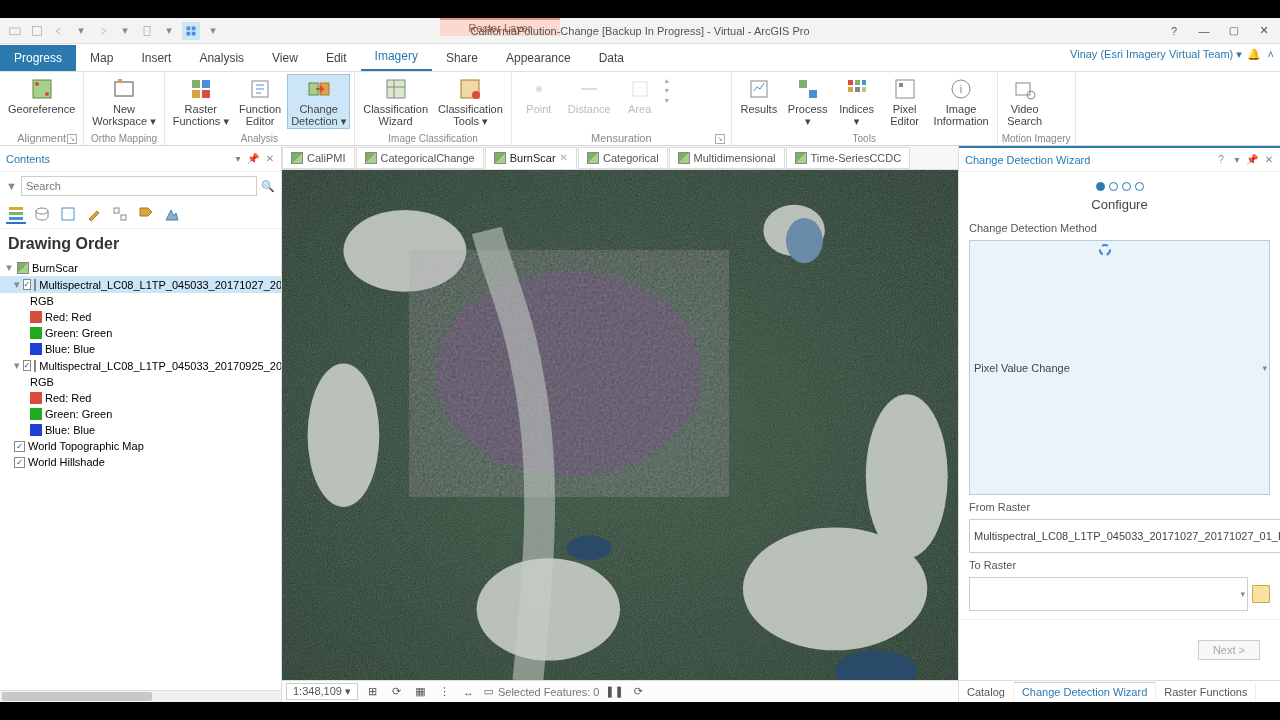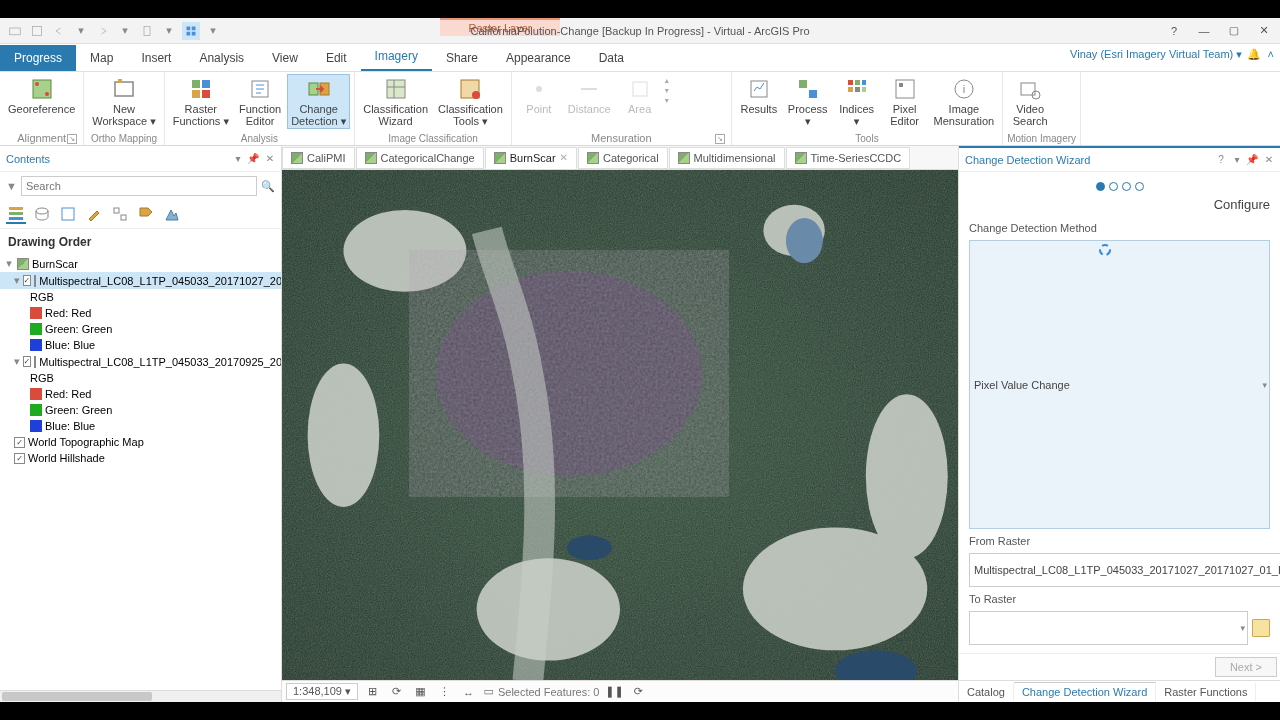--- a/index.html
+++ b/index.html
@@ -40,21 +40,21 @@
 .main { flex: 1; display: flex; min-height: 0; }
 .contents-pane { width: 282px; background: #fff; border-right: 1px solid #ddd; display: flex; flex-direction: column; }
 .pane-header { height: 26px; display: flex; align-items: center; padding: 0 6px; color: #2a7ab0; font-size: 13px; border-bottom: 1px solid #eee; position: relative; }
 .pane-ctrls { position: absolute; right: 4px; display: flex; gap: 2px; }
 .pane-ctrls span { width: 14px; height: 14px; display:flex; align-items:center; justify-content:center; color:#888; cursor:pointer; font-size:10px; }
 .search-row { display: flex; align-items: center; padding: 4px 6px; gap: 4px; }
 .search-row input { flex: 1; height: 20px; border: 1px solid #ccc; padding: 0 4px; font-size: 11px; }
 .toc-toolbar { display: flex; gap: 6px; padding: 4px 6px; border-bottom: 1px solid #eee; }
 .toc-toolbar span { width: 20px; height: 20px; display: flex; align-items: center; justify-content: center; cursor: pointer; }
 .toc-toolbar span.active { border-bottom: 2px solid #2a7ab0; }
-.drawing-order { padding: 6px 8px; font-weight: 600; font-size: 12px; color: #333; }
+.drawing-order { padding: 6px 8px; font-weight: 600; font-size: 16px; color: #333; }
 .tree { flex: 1; overflow: auto; font-size: 11px; }
 .tree-row { display: flex; align-items: center; padding: 2px 4px; gap: 3px; white-space: nowrap; }
 .tree-row.sel { background: #cde6f7; }
 .expander { width: 10px; color: #888; cursor: pointer; text-align:center; }
 .chk { width: 11px; height: 11px; border: 1px solid #888; background: #fff; display:inline-flex; align-items:center; justify-content:center; font-size:8px; color:#444; }
 .layer-ico { width: 12px; height: 12px; display:inline-block; }
 .rgb-swatch { width: 12px; height: 12px; display: inline-block; }
 .indent1 { padding-left: 14px; }
 .indent2 { padding-left: 30px; }
 
@@ -72,28 +72,28 @@
 .status-bar .sb-btn { width: 18px; height: 18px; display:flex; align-items:center; justify-content:center; border:1px solid transparent; }
 .status-spacer { flex: 1; text-align: center; }
 .selected-feat { display:flex; align-items:center; gap:4px; color:#777; }
 
 
 .wizard-pane { width: 322px; background: #fff; border-left: 1px solid #ddd; display: flex; flex-direction: column; }
 .wizard-body { flex: 1; padding: 8px 10px; display: flex; flex-direction: column; gap: 6px; }
 .step-dots { display: flex; justify-content: center; gap: 4px; margin-top: 2px; }
 .dot { width: 9px; height: 9px; border-radius: 50%; border: 1px solid #2a7ab0; }
 .dot.filled { background: #2a7ab0; }
-.step-title { text-align: right; font-size: 13px; color: #444; margin-bottom: 4px; }
+.step-title { text-align: center; font-size: 13px; color: #444; margin-bottom: 4px; }
 .field-label { font-size: 11px; color: #555; }
 .field-row { display: flex; gap: 4px; align-items: center; }
 .combo { flex: 1; height: 20px; border: 1px solid #b5cde0; background: #eaf3fa; display: flex; align-items: center; padding: 16px 4px; font-size: 11px; color: #444; position: relative; }
 .combo.plain { background:#fff; border-color:#ccc; }
 .combo .caret { position:absolute; right:2px; color:#888; font-size:9px; }
 .browse-ico { width: 18px; height: 18px; background: #f7e2a0; border:1px solid #c9a94a; border-radius:1px; }
-.wizard-footer { padding: 3px; display: flex; justify-content: flex-end; border-top: 1px solid #eee; }
+.wizard-footer { padding: 20px; display: flex; justify-content: flex-end; border-top: 1px solid #eee; }
 .next-btn { border: 1px solid #ccc; background: #f7f7f7; color: #aaa; padding: 3px 14px; font-size: 11px; }
 .bottom-tabs { height: 22px; border-top: 1px solid #ddd; display: flex; align-items: center; }
 .bottom-tab { padding: 3px 8px; font-size: 11px; color: #555; border-right:1px solid #eee; cursor:pointer; }
 .bottom-tab.active { color: #2a7ab0; background:#fff; border-top:1px solid #ccc; }
 
 .hscroll { height: 12px; background: #f0f0f0; border-top: 1px solid #ddd; position:relative; }
 .hscroll .thumb { position:absolute; left:2px; top:1px; height:9px; width:150px; background:#c8c8c8; border-radius:2px; }
 
 .cursor-busy { position:absolute; width:14px; height:14px; pointer-events:none; }
 </style>
@@ -345,21 +345,21 @@
 Editor</span>
           </div>
         <div class="ribbon-btn">
             <div class="ribbon-ico">
               <svg viewBox="0 0 24 24">
                 <circle cx="12" cy="12" r="9" fill="none" stroke="#888"></circle>
                 <text x="12" y="16" text-anchor="middle" font-size="12" fill="#888">i</text>
               </svg>
             </div>
             <span style="white-space:pre-line">Image
-Mensuration</span>
+Information</span>
           </div>
       </div>
       <div class="ribbon-group-label">Tools</div>
     </div>
     <div class="ribbon-group">
       <div class="ribbon-group-buttons">
         <div class="ribbon-btn">
             <div class="ribbon-ico">
               <svg viewBox="0 0 24 24">
                 <rect x="3" y="6" width="14" height="12" fill="none" stroke="#888"></rect>

